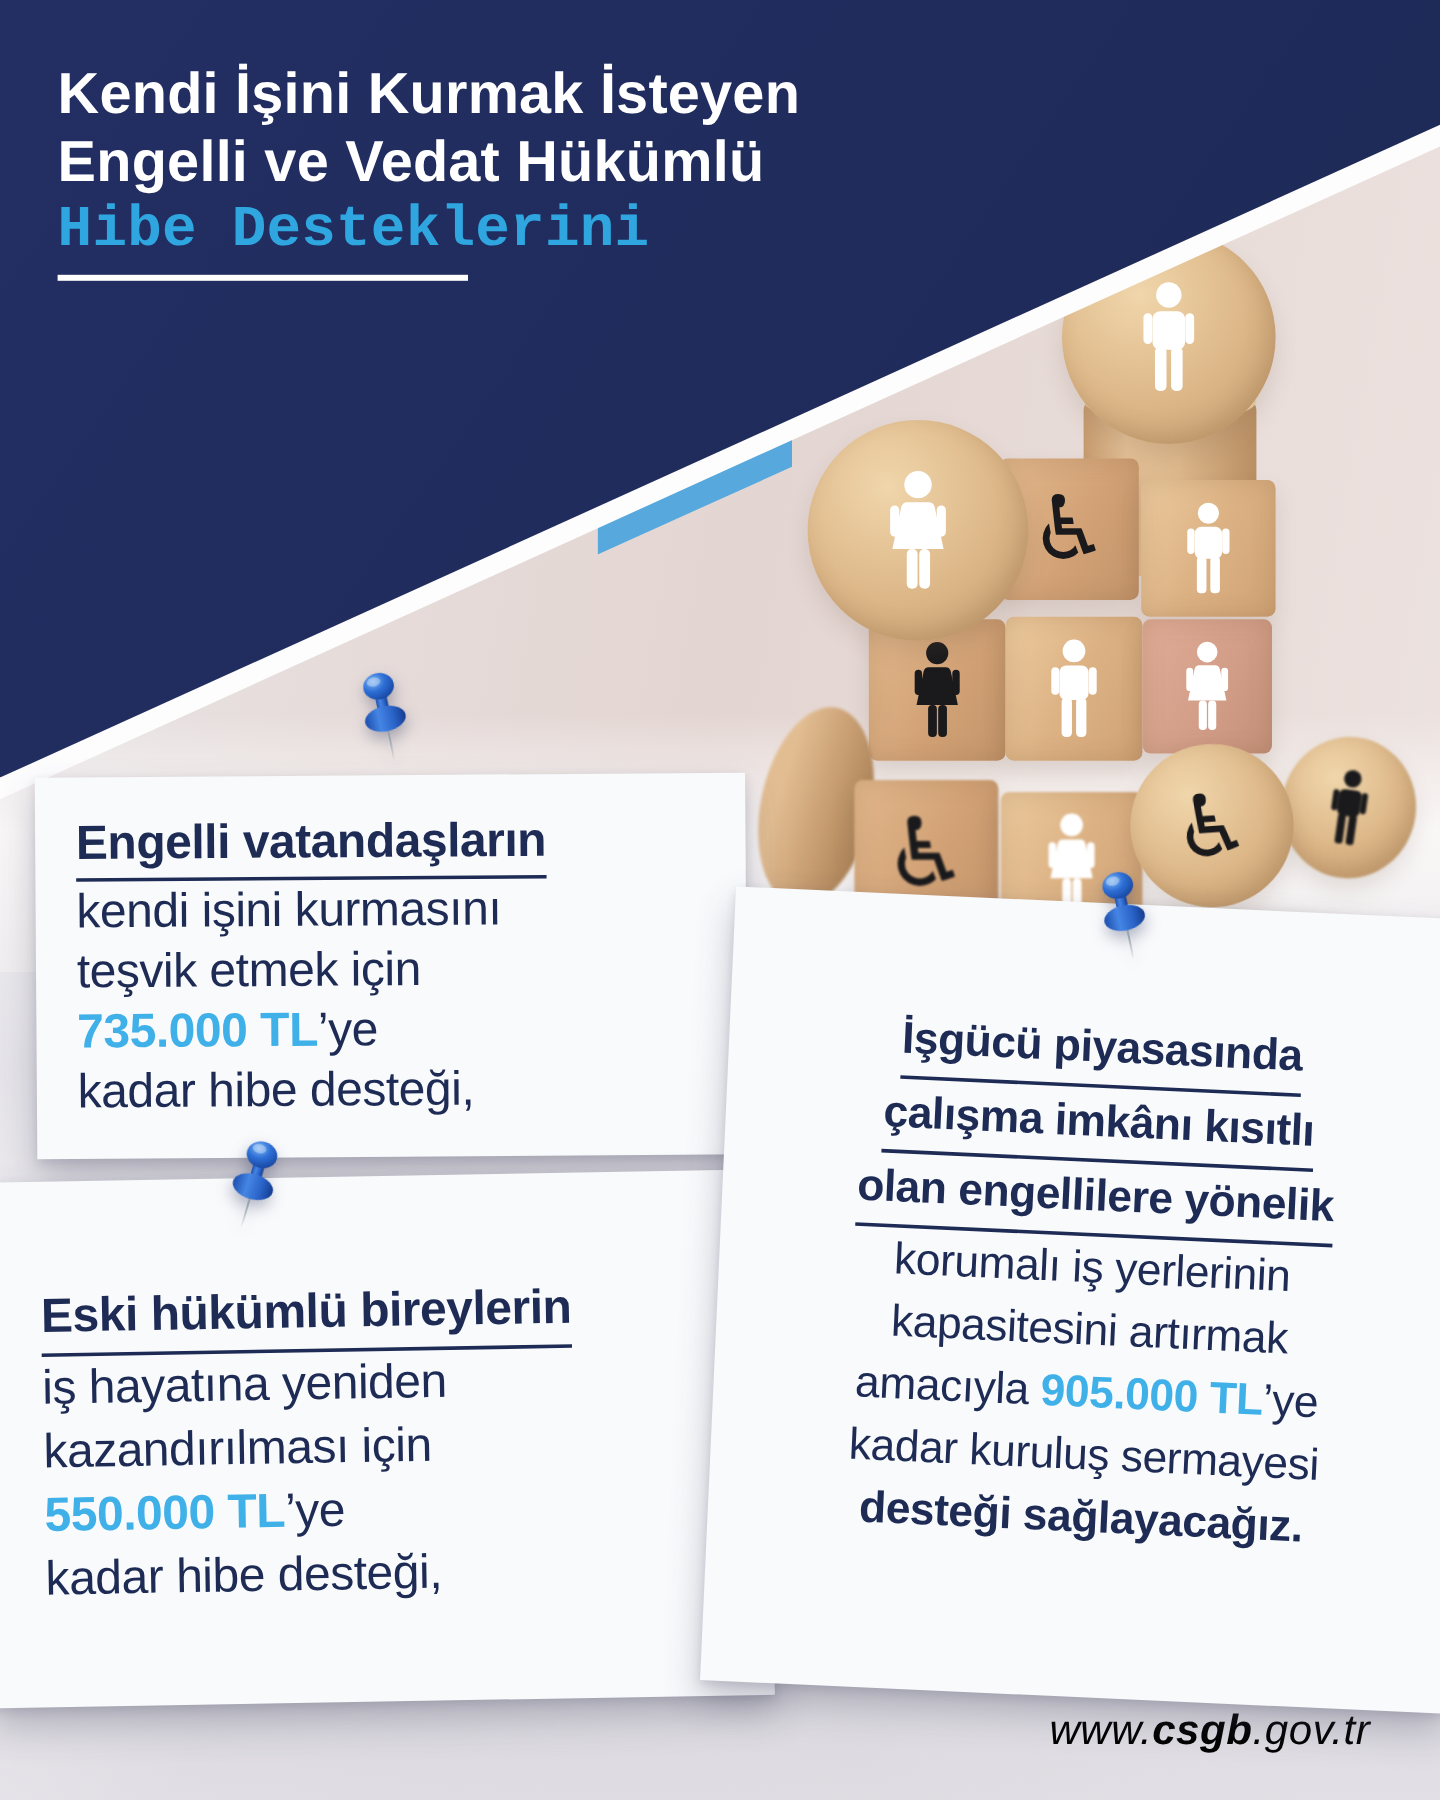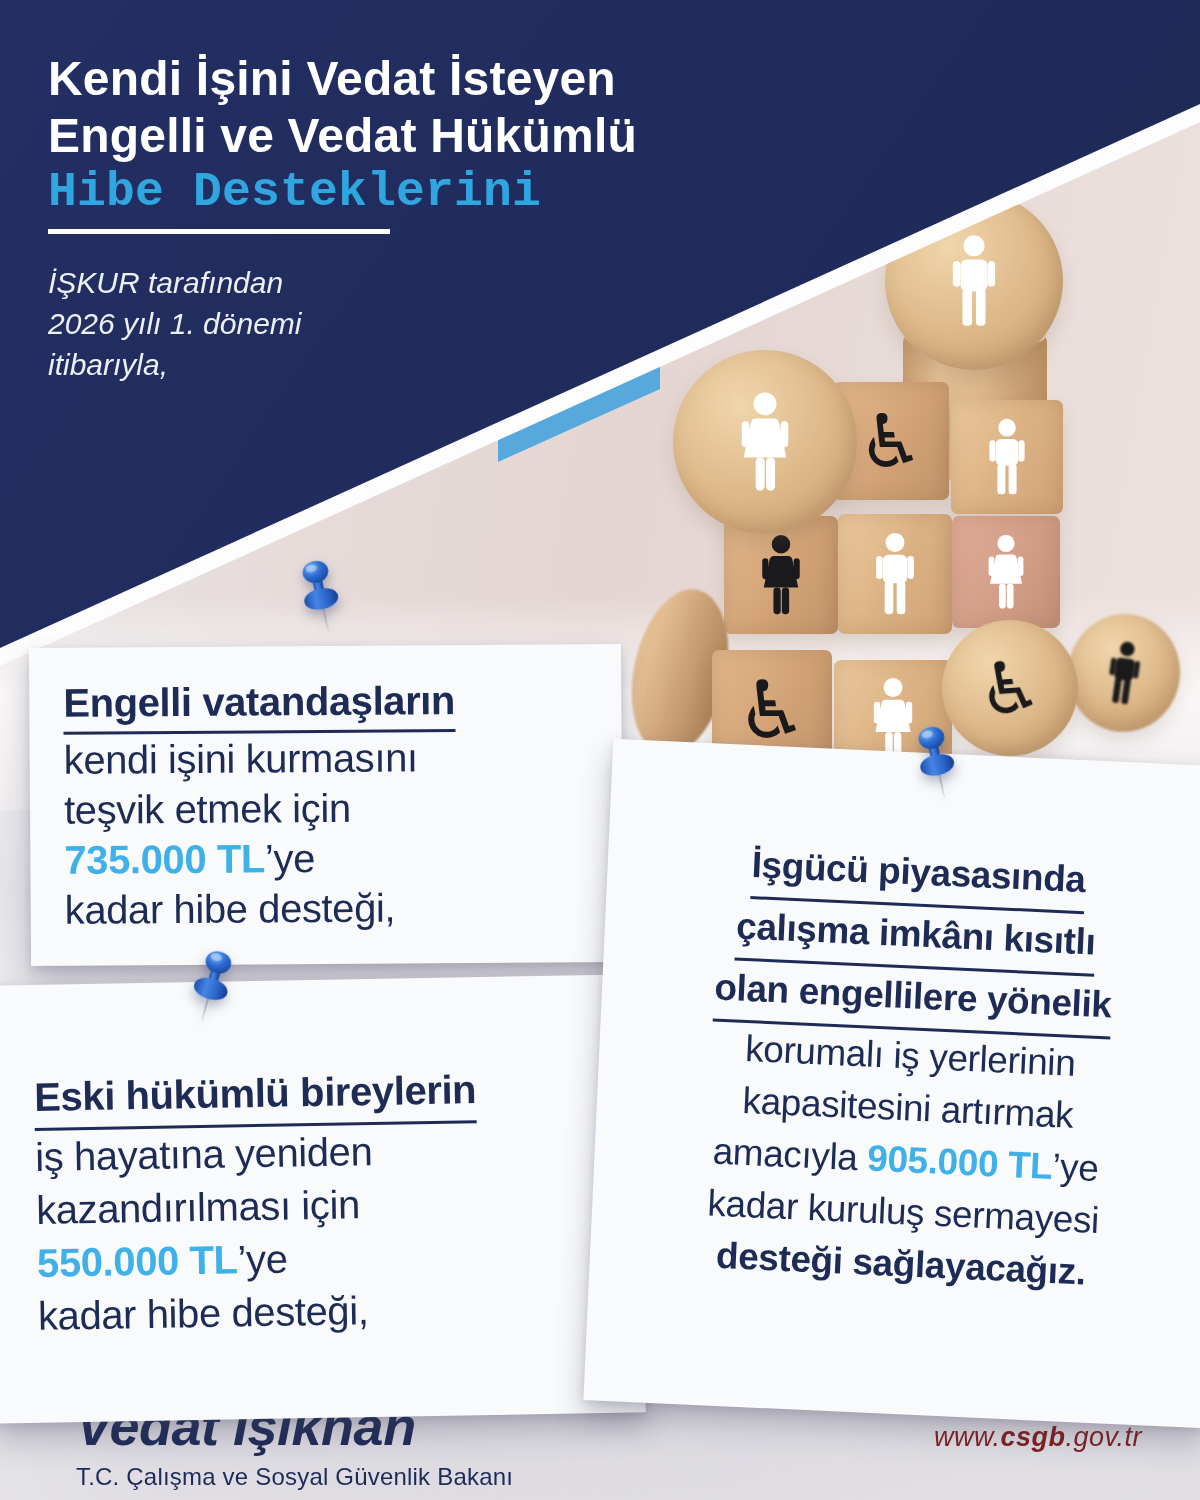--- a/index.html
+++ b/index.html
@@ -97,22 +97,22 @@
   .pin svg{width:100%; height:100%; display:block; filter:drop-shadow(0 6px 6px rgba(40,50,90,.35));}
   .pin1{left:292px; top:558px; transform:rotate(-12deg);}
   .pin2{left:182px; top:948px; transform:rotate(16deg);}
   .pin3{left:908px; top:724px; transform:rotate(-12deg);}
 
   
   .footer{position:absolute; left:76px; top:1362px; color:#1d2b57; z-index:20;}
   .f-title{font-size:27px; font-weight:600; font-style:italic;}
   .f-name{font-size:54px; font-weight:800; font-style:italic; letter-spacing:-.5px; margin-top:2px;}
   .f-role{font-size:24px; font-weight:500; margin-top:6px; letter-spacing:.2px;}
-  .url{position:absolute; right:58px; top:1422px; z-index:20; color:#7f1d1d;
-    font-size:27px; font-style:italic; font-weight:400; letter-spacing:.5px;}
+  .url{position:absolute; right:58px; top:1422px; z-index:20; color:#000000;
+    font-size:35px; font-style:italic; font-weight:400; letter-spacing:.5px;}
   .u-bold{font-weight:800;}
 </style>
 </head>
 <body>
 
 <svg width="0" height="0" style="position:absolute" aria-hidden="true">
   <defs>
     <g id="g-man">
       <circle cx="20" cy="8" r="6.6"></circle>
       <rect x="11.5" y="16.5" width="17" height="20" rx="4"></rect>
@@ -205,29 +205,24 @@
       <svg class="person fill-black" width="44" height="66" viewBox="0 0 40 60">
           <use href="#g-man"></use>
         </svg>
     </div>
   </div>
 
   <div class="stripe-blue"></div>
   <div class="stripe-white"></div>
   <div class="navy">
     <div class="title">
-      <div class="t-line">Kendi İşini Vedat İsteyen</div>
+      <div class="t-line">Kendi İşini Kurmak İsteyen</div>
       <div class="t-line">Engelli ve Vedat Hükümlü</div>
       <div class="t-line t-highlight">Hibe Desteklerini</div>
       <div class="t-rule"></div>
-      <div class="subtitle">
-        <div>İŞKUR tarafından</div>
-        <div>2026 yılı 1. dönemi</div>
-        <div>itibarıyla,</div>
-      </div>
     </div>
   </div>
 
   <div class="card card1">
     <div class="c-line"><span class="c-head">Engelli vatandaşların</span></div>
     <div class="c-line">kendi işini kurmasını</div>
     <div class="c-line">teşvik etmek için</div>
     <div class="c-line"><span class="amount">735.000 TL</span><span>’ye</span></div>
     <div class="c-line">kadar hibe desteği,</div>
   </div>
@@ -260,22 +255,17 @@
       <svg viewBox="0 0 60 84">
         <use href="#g-pin"></use>
       </svg>
     </div>
   <div class="pin pin3">
       <svg viewBox="0 0 60 84">
         <use href="#g-pin"></use>
       </svg>
     </div>
 
-  <div class="footer">
-    <div class="f-title">Prof. Dr.</div>
-    <div class="f-name">Vedat Işıkhan</div>
-    <div class="f-role">T.C. Çalışma ve Sosyal Güvenlik Bakanı</div>
-  </div>
 
   <div class="url">
     <span>www.</span><span class="u-bold">csgb</span><span>.gov.tr</span>
   </div>
 </div>
 
 </body></html>

